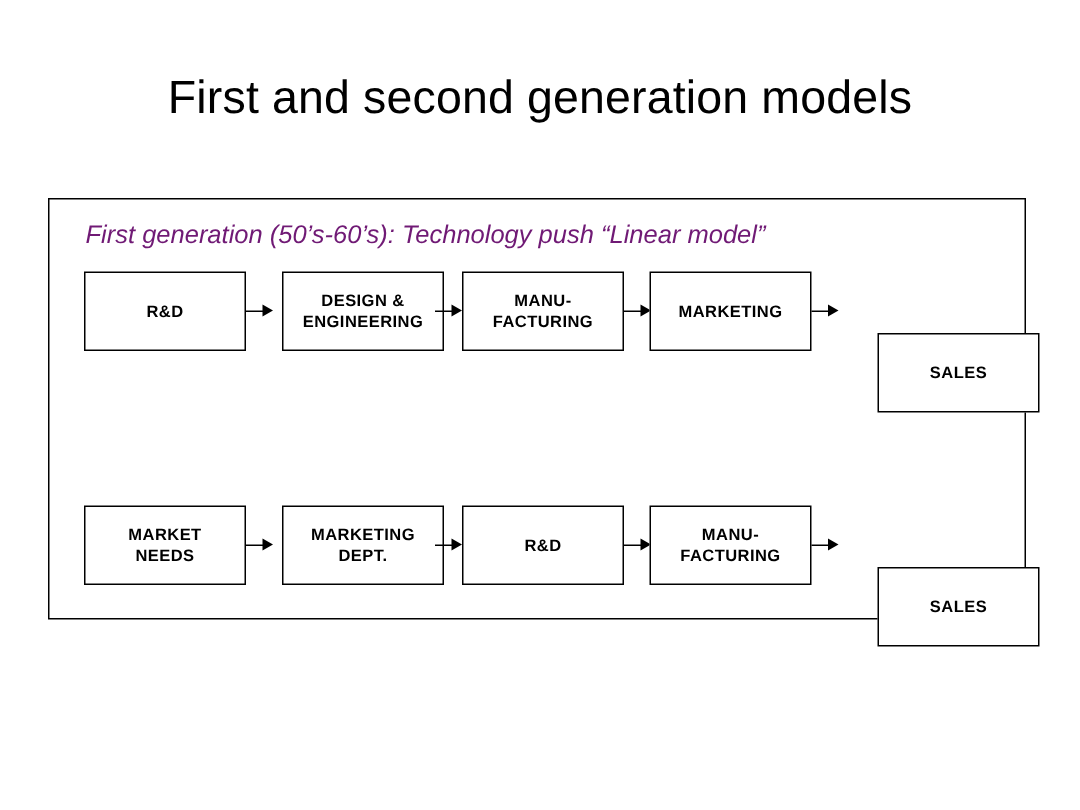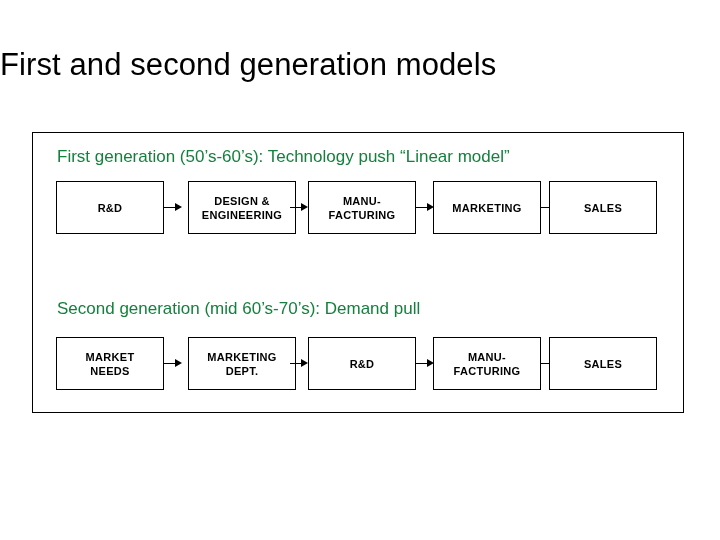--- a/index.html
+++ b/index.html
@@ -15,21 +15,21 @@
     font-family: "Liberation Sans", sans-serif;
     color: #000000;
   }
 
   
   .slide-title {
     position: absolute;
     left: 0;
     top: 46px;
     width: 720px;
-    text-align: left;
+    text-align: center;
     font-size: 31px;
     font-weight: normal;
     line-height: 38px;
     color: #000000;
     letter-spacing: 0.1px;
     white-space: nowrap;
   }
 
   
   .content-frame {
@@ -40,23 +40,24 @@
     height: 281px;
     border: 1.6px solid #000000;
     box-sizing: border-box;
     background: #ffffff;
   }
 
   
   .section-heading {
     position: absolute;
     font-size: 17px;
+    font-style: italic;
     font-weight: normal;
     line-height: 22px;
-    color: #15803d;
+    color: #701a75;
     white-space: nowrap;
   }
   .gen1-heading { left: 24px; top: 13px; }
   .gen2-heading { left: 24px; top: 165px; }
 
   
   .flow-row {
     position: absolute;
     left: 0;
     height: 54px;
@@ -87,21 +88,21 @@
     color: #000000;
     display: block;
     padding: 0 3px;
     white-space: pre-line;
   }
 
   .pos-0 { left: 23px; }
   .pos-1 { left: 155px; }
   .pos-2 { left: 275px; }
   .pos-3 { left: 400px; }
-  .pos-4 { left: 516px; }
+  .pos-4 { left: 552px; margin-top: 41px; }
 
   
   .flow-arrow {
     position: absolute;
     top: 25px;
     width: 19px;
     height: 2px;
     background: transparent;
   }
   .flow-arrow .shaft {
@@ -175,21 +176,20 @@
       <span class="shaft"></span>
       <span class="head"></span>
     </div>
 
     <div class="flow-box pos-4">
       <span class="box-label">SALES</span>
     </div>
 
   </div>
 
-  <div class="section-heading gen2-heading">Second generation (mid 60’s-70’s): Demand pull</div>
 
   <div class="flow-row row-gen2">
 
     <div class="flow-box pos-0">
       <span class="box-label">MARKET
 NEEDS</span>
     </div>
 
     <div class="flow-arrow arrow-0">
       <span class="shaft"></span>

